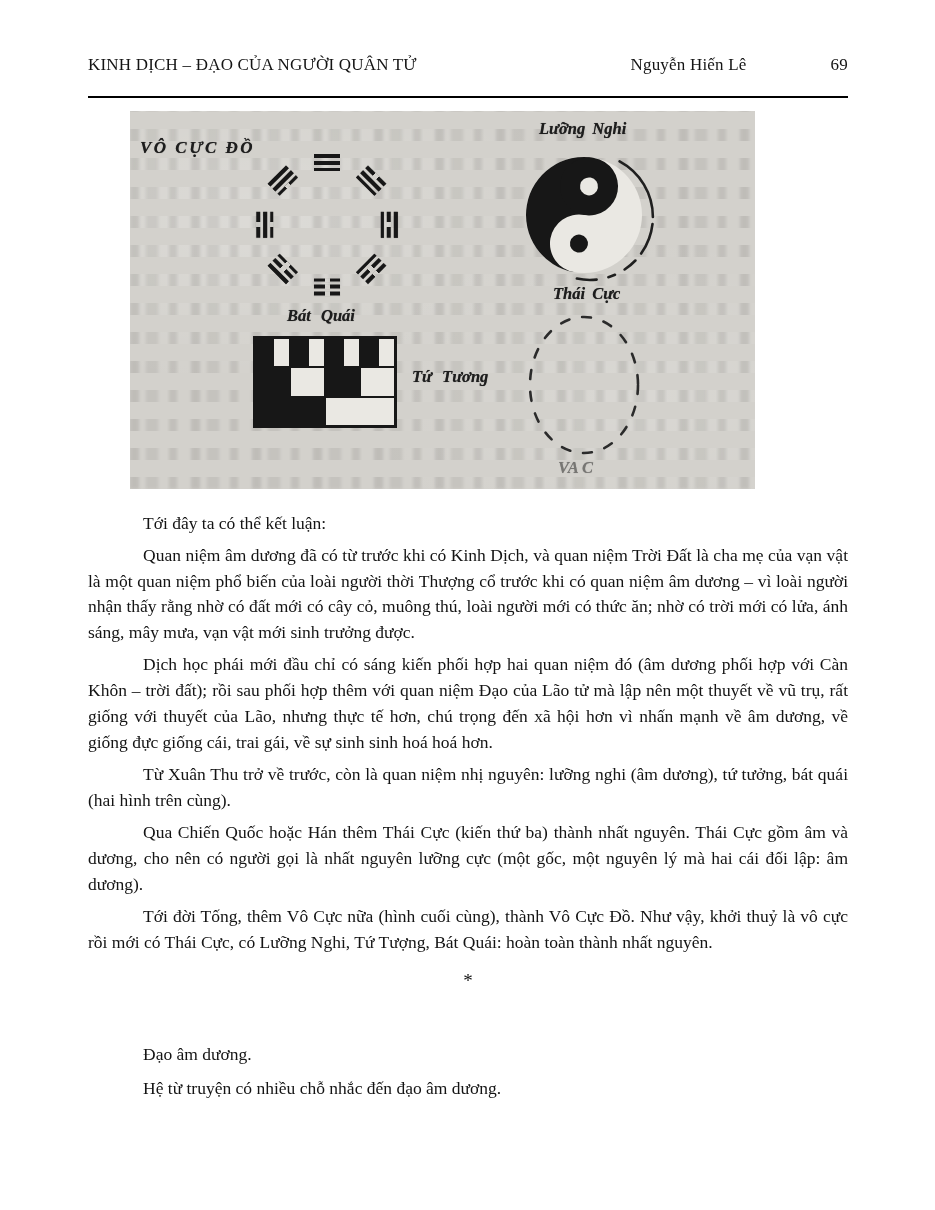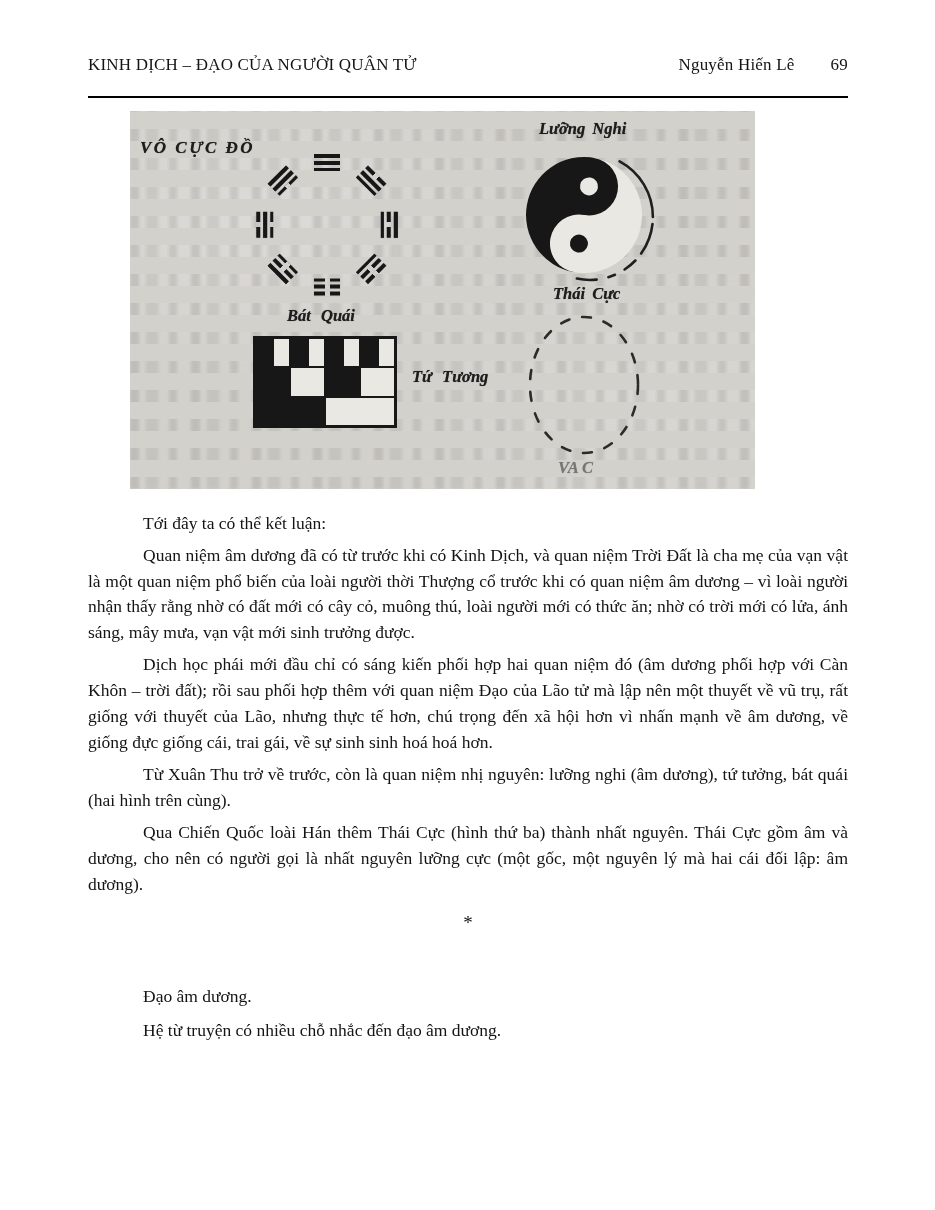--- a/index.html
+++ b/index.html
@@ -17,21 +17,21 @@
     color:var(--text);
     overflow:hidden;
   }
   
   .hdr{
     display:flex;align-items:baseline;
     padding:55px 87px 0 88px;
     font-size:17px;letter-spacing:.2px;white-space:nowrap;
   }
   .hdr .title{flex:1;}
-  .hdr .author{margin-right:36px;}
+  .hdr .author{margin-right:84px;}
   .hdr-rule{
     border:none;border-top:2.5px solid #000;
     margin:21px 87px 0 88px;
   }
   
   .fig{
     position:relative;
     margin:13px 0 0 130px;
     width:625px;height:378px;
     background:
@@ -203,21 +203,22 @@
       </div>
     <div class="fig-label bq-label">Bát Quái</div>
     <div class="fig-label tt-label">Tứ Tương</div>
   </div>
 
   <div class="bodytext">
     <p>Tới đây ta có thể kết luận:</p>
     <p>Quan niệm âm dương đã có từ trước khi có Kinh Dịch, và quan niệm Trời Đất là cha mẹ của vạn vật là một quan niệm phổ biến của loài người thời Thượng cổ trước khi có quan niệm âm dương – vì loài người nhận thấy rằng nhờ có đất mới có cây cỏ, muông thú, loài người mới có thức ăn; nhờ có trời mới có lửa, ánh sáng, mây mưa, vạn vật mới sinh trưởng được.</p>
     <p>Dịch học phái mới đầu chỉ có sáng kiến phối hợp hai quan niệm đó (âm dương phối hợp với Càn Khôn – trời đất); rồi sau phối hợp thêm với quan niệm Đạo của Lão tử mà lập nên một thuyết về vũ trụ, rất giống với thuyết của Lão, nhưng thực tế hơn, chú trọng đến xã hội hơn vì nhấn mạnh về âm dương, về giống đực giống cái, trai gái, về sự sinh sinh hoá hoá hơn.</p>
     <p>Từ Xuân Thu trở về trước, còn là quan niệm nhị nguyên: lưỡng nghi (âm dương), tứ tưởng, bát quái (hai hình trên cùng).</p>
-    <p>Qua Chiến Quốc loài Hán thêm Thái Cực (hình thứ ba) thành nhất nguyên. Thái Cực gồm âm và dương, cho nên có người gọi là nhất nguyên lưỡng cực (một gốc, một nguyên lý mà hai cái đối lập: âm dương).</p>
+    <p>Qua Chiến Quốc hoặc Hán thêm Thái Cực (kiến thứ ba) thành nhất nguyên. Thái Cực gồm âm và dương, cho nên có người gọi là nhất nguyên lưỡng cực (một gốc, một nguyên lý mà hai cái đối lập: âm dương).</p>
+    <p>Tới đời Tống, thêm Vô Cực nữa (hình cuối cùng), thành Vô Cực Đồ. Như vậy, khởi thuỷ là vô cực rồi mới có Thái Cực, có Lưỡng Nghi, Tứ Tượng, Bát Quái: hoàn toàn thành nhất nguyên.</p>
 
     <div class="star">*</div>
 
     <div class="section">
       <p class="heading">Đạo âm dương.</p>
       <p>Hệ từ truyện có nhiều chỗ nhắc đến đạo âm dương.</p>
     </div>
   </div>
 
 </div>

